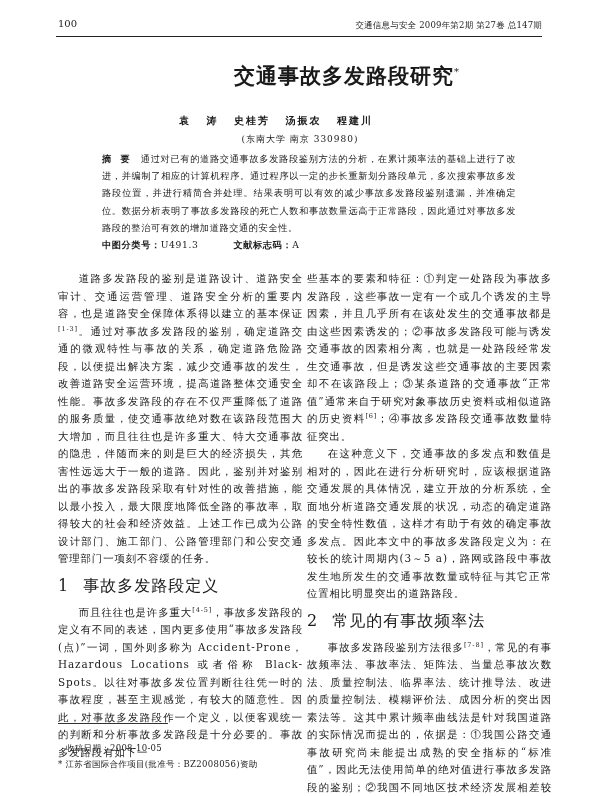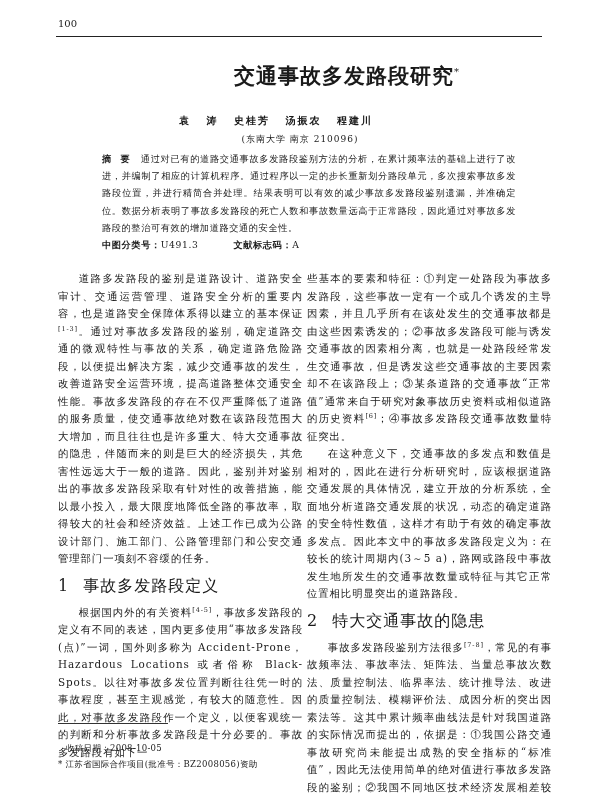--- a/index.html
+++ b/index.html
@@ -57,54 +57,55 @@
     font-size: 8.5px; line-height: 16px; letter-spacing: 0.3px;
   }
   .footnotes .fn2 { margin-left: -8px; }
   sup { font-size: 6.5px; line-height: 0; }
 </style>
 </head>
 <body>
 
 <div class="page-header">
   <span class="page-num">100</span>
+  <span class="journal-info">交通信息与安全  2009年第2期  第27卷  总147期</span>
 </div>
 <div class="header-rule"></div>
 
 <div class="title">
   <span>交通事故多发路段研究</span><sup>*</sup>
 </div>
 
 <div class="authors">袁 涛  史桂芳  汤振农  程建川</div>
-<div class="affil">(东南大学  南京 210096)</div>
+<div class="affil">(东南大学  南京 330980)</div>
 
 <div class="abstract">
   <p>
     <span class="label">摘 要</span><span>通过对已有的道路交通事故多发路段鉴别方法的分析，在累计频率法的基础上进行了改进，并编制了相应的计算机程序。通过程序以一定的步长重新划分路段单元，多次搜索事故多发路段位置，并进行精简合并处理。结果表明可以有效的减少事故多发路段鉴别遗漏，并准确定位。数据分析表明了事故多发路段的死亡人数和事故数量远高于正常路段，因此通过对事故多发路段的整治可有效的增加道路交通的安全性。</span>
   </p>
   <p>
     <span style="font-weight:bold">中图分类号：</span><span>U491.3</span>
     <span style="display:inline-block;width:28px"></span>
     <span style="font-weight:bold">文献标志码：</span><span>A</span>
   </p>
 </div>
 
 <div class="col col-left">
   <p><span>道路多发路段的鉴别是道路设计、道路安全审计、交通运营管理、道路安全分析的重要内容，也是道路安全保障体系得以建立的基本保证</span><sup>[1-3]</sup><span>。通过对事故多发路段的鉴别，确定道路交通的微观特性与事故的关系，确定道路危险路段，以便提出解决方案，减少交通事故的发生，改善道路安全运营环境，提高道路整体交通安全性能。事故多发路段的存在不仅严重降低了道路的服务质量，使交通事故绝对数在该路段范围大大增加，而且往往也是许多重大、特大交通事故的隐患，伴随而来的则是巨大的经济损失，其危害性远远大于一般的道路。因此，鉴别并对鉴别出的事故多发路段采取有针对性的改善措施，能以最小投入，最大限度地降低全路的事故率，取得较大的社会和经济效益。上述工作已成为公路设计部门、施工部门、公路管理部门和公安交通管理部门一项刻不容缓的任务。</span></p>
   <div class="section-heading">
     <span class="num">1</span><span>事故多发路段定义</span>
   </div>
-  <p><span>根据国内外的有关资料</span><sup>[4-5]</sup><span>，事故多发路段的定义有不同的表述，国内更多使用“事故多发路段(点)”一词，国外则多称为 Accident-Prone，Hazardous Locations 或者俗称 Black-Spots。以往对事故多发位置判断往往凭一时的事故程度，甚至主观感觉，有较大的随意性。因此，对事故多发路段作一个定义，以便客观统一的判断和分析事故多发路段是十分必要的。事故多发路段有如下一</span></p>
+  <p><span>而且往往也是许多重大</span><sup>[4-5]</sup><span>，事故多发路段的定义有不同的表述，国内更多使用“事故多发路段(点)”一词，国外则多称为 Accident-Prone，Hazardous Locations 或者俗称 Black-Spots。以往对事故多发位置判断往往凭一时的事故程度，甚至主观感觉，有较大的随意性。因此，对事故多发路段作一个定义，以便客观统一的判断和分析事故多发路段是十分必要的。事故多发路段有如下一</span></p>
 </div>
 
 <div class="col col-right">
   <p style="text-indent:0"><span>些基本的要素和特征：①判定一处路段为事故多发路段，这些事故一定有一个或几个诱发的主导因素，并且几乎所有在该处发生的交通事故都是由这些因素诱发的；②事故多发路段可能与诱发交通事故的因素相分离，也就是一处路段经常发生交通事故，但是诱发这些交通事故的主要因素却不在该路段上；③某条道路的交通事故“正常值”通常来自于研究对象事故历史资料或相似道路的历史资料</span><sup>[6]</sup><span>；④事故多发路段交通事故数量特征突出。</span></p>
   <p>在这种意义下，交通事故的多发点和数值是相对的，因此在进行分析研究时，应该根据道路交通发展的具体情况，建立开放的分析系统，全面地分析道路交通发展的状况，动态的确定道路的安全特性数值，这样才有助于有效的确定事故多发点。因此本文中的事故多发路段定义为：在较长的统计周期内(3～5 a)，路网或路段中事故发生地所发生的交通事故数量或特征与其它正常位置相比明显突出的道路路段。</p>
   <div class="section-heading">
-    <span class="num">2</span><span>特大交通事故的隐患</span>
+    <span class="num">2</span><span>常见的有事故频率法</span>
   </div>
   <p><span>事故多发路段鉴别方法很多</span><sup>[7-8]</sup><span>，常见的有事故频率法、事故率法、矩阵法、当量总事故次数法、质量控制法、临界率法、统计推导法、改进的质量控制法、模糊评价法、成因分析的突出因素法等。这其中累计频率曲线法是针对我国道路的实际情况而提出的，依据是：①我国公路交通事故研究尚未能提出成熟的安全指标的“标准值”，因此无法使用简单的绝对值进行事故多发路段的鉴别；②我国不同地区技术经济发展相差较大，用于公路</span></p>
 </div>
 
 <div class="footnote-rule"></div>
 <div class="footnotes">
   <div>收稿日期：2008-10-05</div>
   <div class="fn2">* 江苏省国际合作项目(批准号：BZ2008056)资助</div>
 </div>
 

